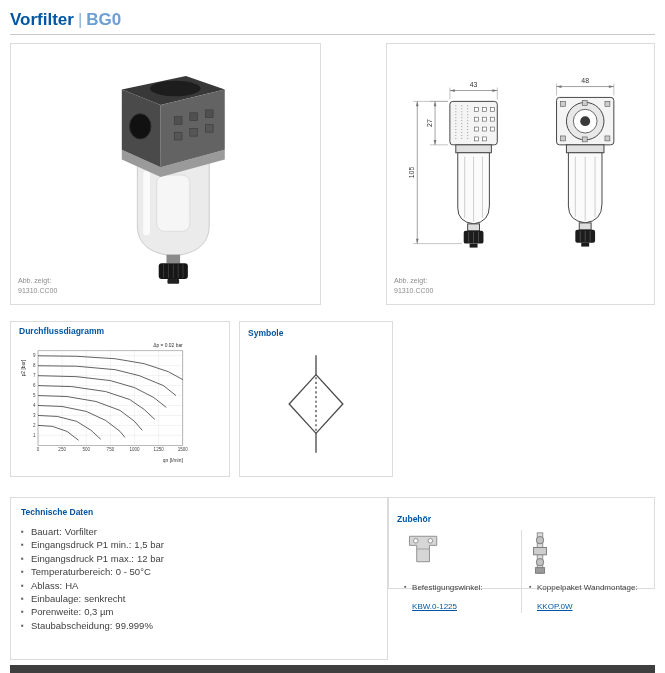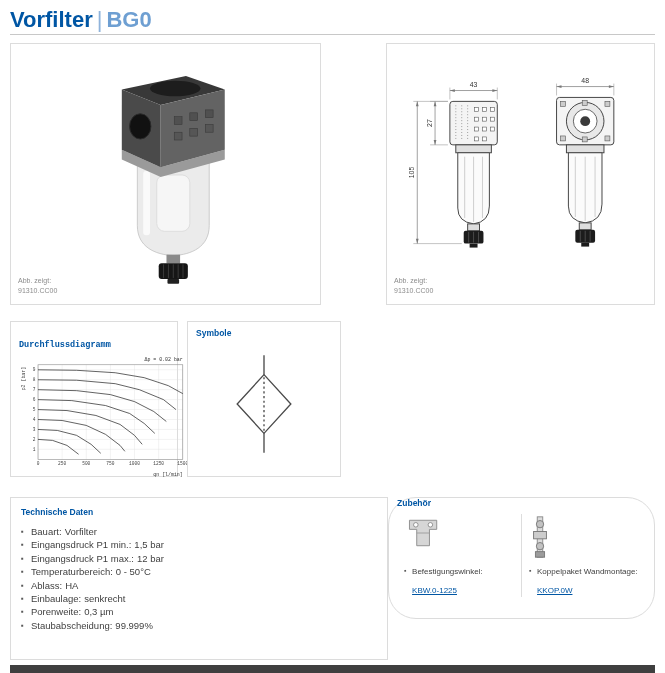--- a/index.html
+++ b/index.html
@@ -1,46 +1,46 @@
 <!DOCTYPE html>
 <html><head>
 <meta charset="utf-8">
 <style>
   * { margin:0; padding:0; box-sizing:border-box; }
   html,body { width:665px; height:673px; background:#ffffff;
     font-family:"Liberation Sans", sans-serif; color:#3f3f3f; }
   .page { position:relative; width:665px; height:673px; padding:10px 10px 0 10px; overflow:hidden; }
 
-  .titlebar { font-size:22px; font-weight:bold; color:#0056A4; line-height:20px; margin-bottom:4px; }
+  .titlebar { font-size:17px; font-weight:bold; color:#0056A4; line-height:20px; margin-bottom:4px; }
   .titlebar .sep { color:#8FB3DB; padding:0 4px; font-weight:normal; }
   .titlebar .sub { color:#6E9FD2; }
 
   .divider { border-top:1px solid #c8c8c8; margin-bottom:8px; }
 
   .panel { border:1px solid #dcdcdc; background:#fff; position:relative; }
   .panel-heading { font-size:8.5px; font-weight:bold; color:#0056A4; }
 
   .row1 { display:flex; justify-content:space-between; height:262px; margin-bottom:16px; }
   .photo-panel { width:311px; height:262px; display:flex; align-items:center; justify-content:center; }
   .drawing-panel { width:269px; height:262px; }
   .caption { position:absolute; left:7px; bottom:8px; font-size:7px; line-height:1.4; color:#8c8c8c; }
 
   .row2 { display:flex; gap:9px; height:156px; margin-bottom:20px; }
-  .flow-panel { width:168px; height:156px; padding:18px 6px 2px 8px;font-family:Liberation Mono, monospace; }
+  .flow-panel { width:220px; height:156px; padding:4px 6px 2px 8px; }
   .symbol-panel { width:154px; height:156px; padding:6px 8px; display:flex; flex-direction:column; }
   .symbol-body { flex:1; display:flex; align-items:center; justify-content:center; }
 
   .row3 { display:flex; justify-content:space-between; align-items:flex-start; }
   .tech-panel { width:381px; height:163px; padding:9px 10px; }
   .tech-list { list-style:none; margin-top:8px; }
   .tech-list li { font-size:9.5px; line-height:13.4px; color:#3f3f3f; padding-left:10px; position:relative; }
   .tech-list li::before { content:"▪"; position:absolute; left:0; top:0; font-size:8px; color:#5a5a5a; }
   .tech-label { font-weight:normal; margin-right:3px; }
 
-  .accessory-panel { width:269px; height:122px; padding:0 8px 6px 8px;border-radius:28px; }
+  .accessory-panel { width:269px; height:92px; padding:16px 8px 6px 8px; }
   .acc-row { display:flex; margin-top:6px; }
   .acc-cell { flex:1; padding:0 7px; }
   .acc-cell + .acc-cell { border-left:1px solid #ddd; }
   .acc-icon { height:48px; display:flex; align-items:flex-start; margin-bottom:5px; }
   .acc-label { font-size:8px; color:#3f3f3f; padding-left:8px; position:relative; margin-bottom:3px; }
   .acc-label::before { content:"▪"; position:absolute; left:0; top:0; font-size:7px; color:#5a5a5a; }
   .acc-link { font-size:8px; color:#0056A4; text-decoration:underline; margin-left:8px; display:inline-block; cursor:pointer; }
 
   .footer-bar { position:absolute; left:10px; right:10px; bottom:0; height:8px; background:#3f3f3f; }
 

